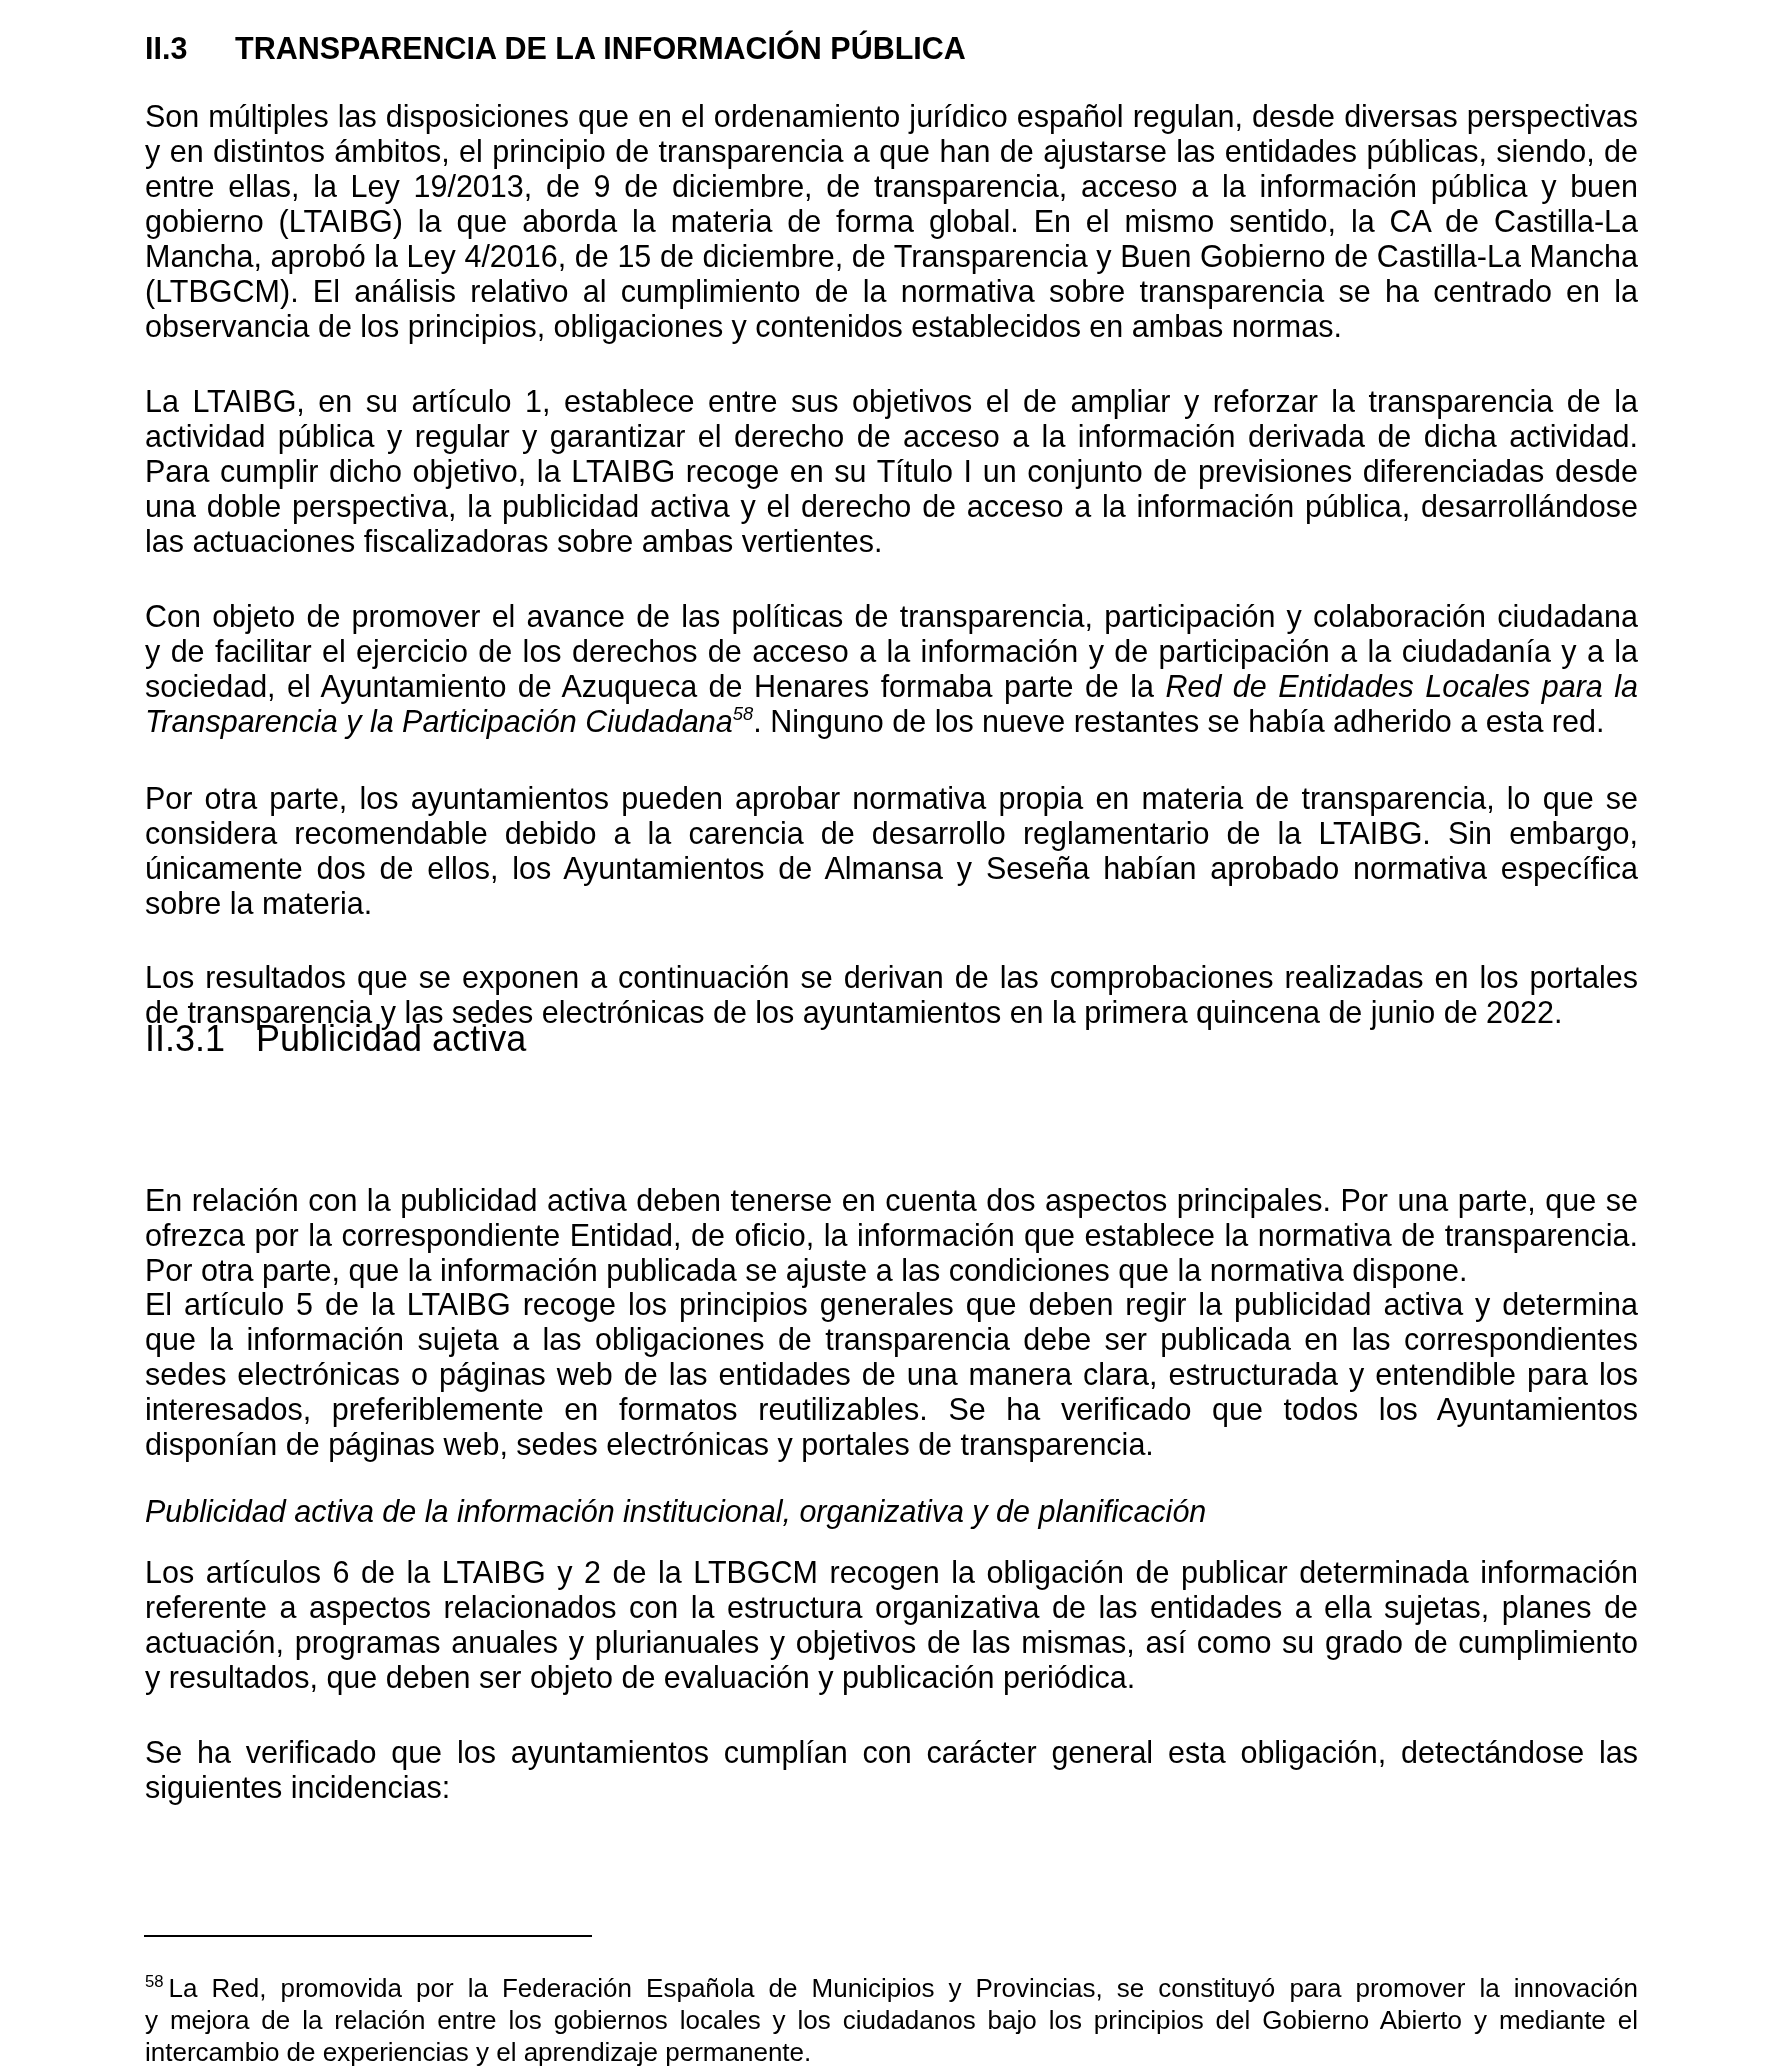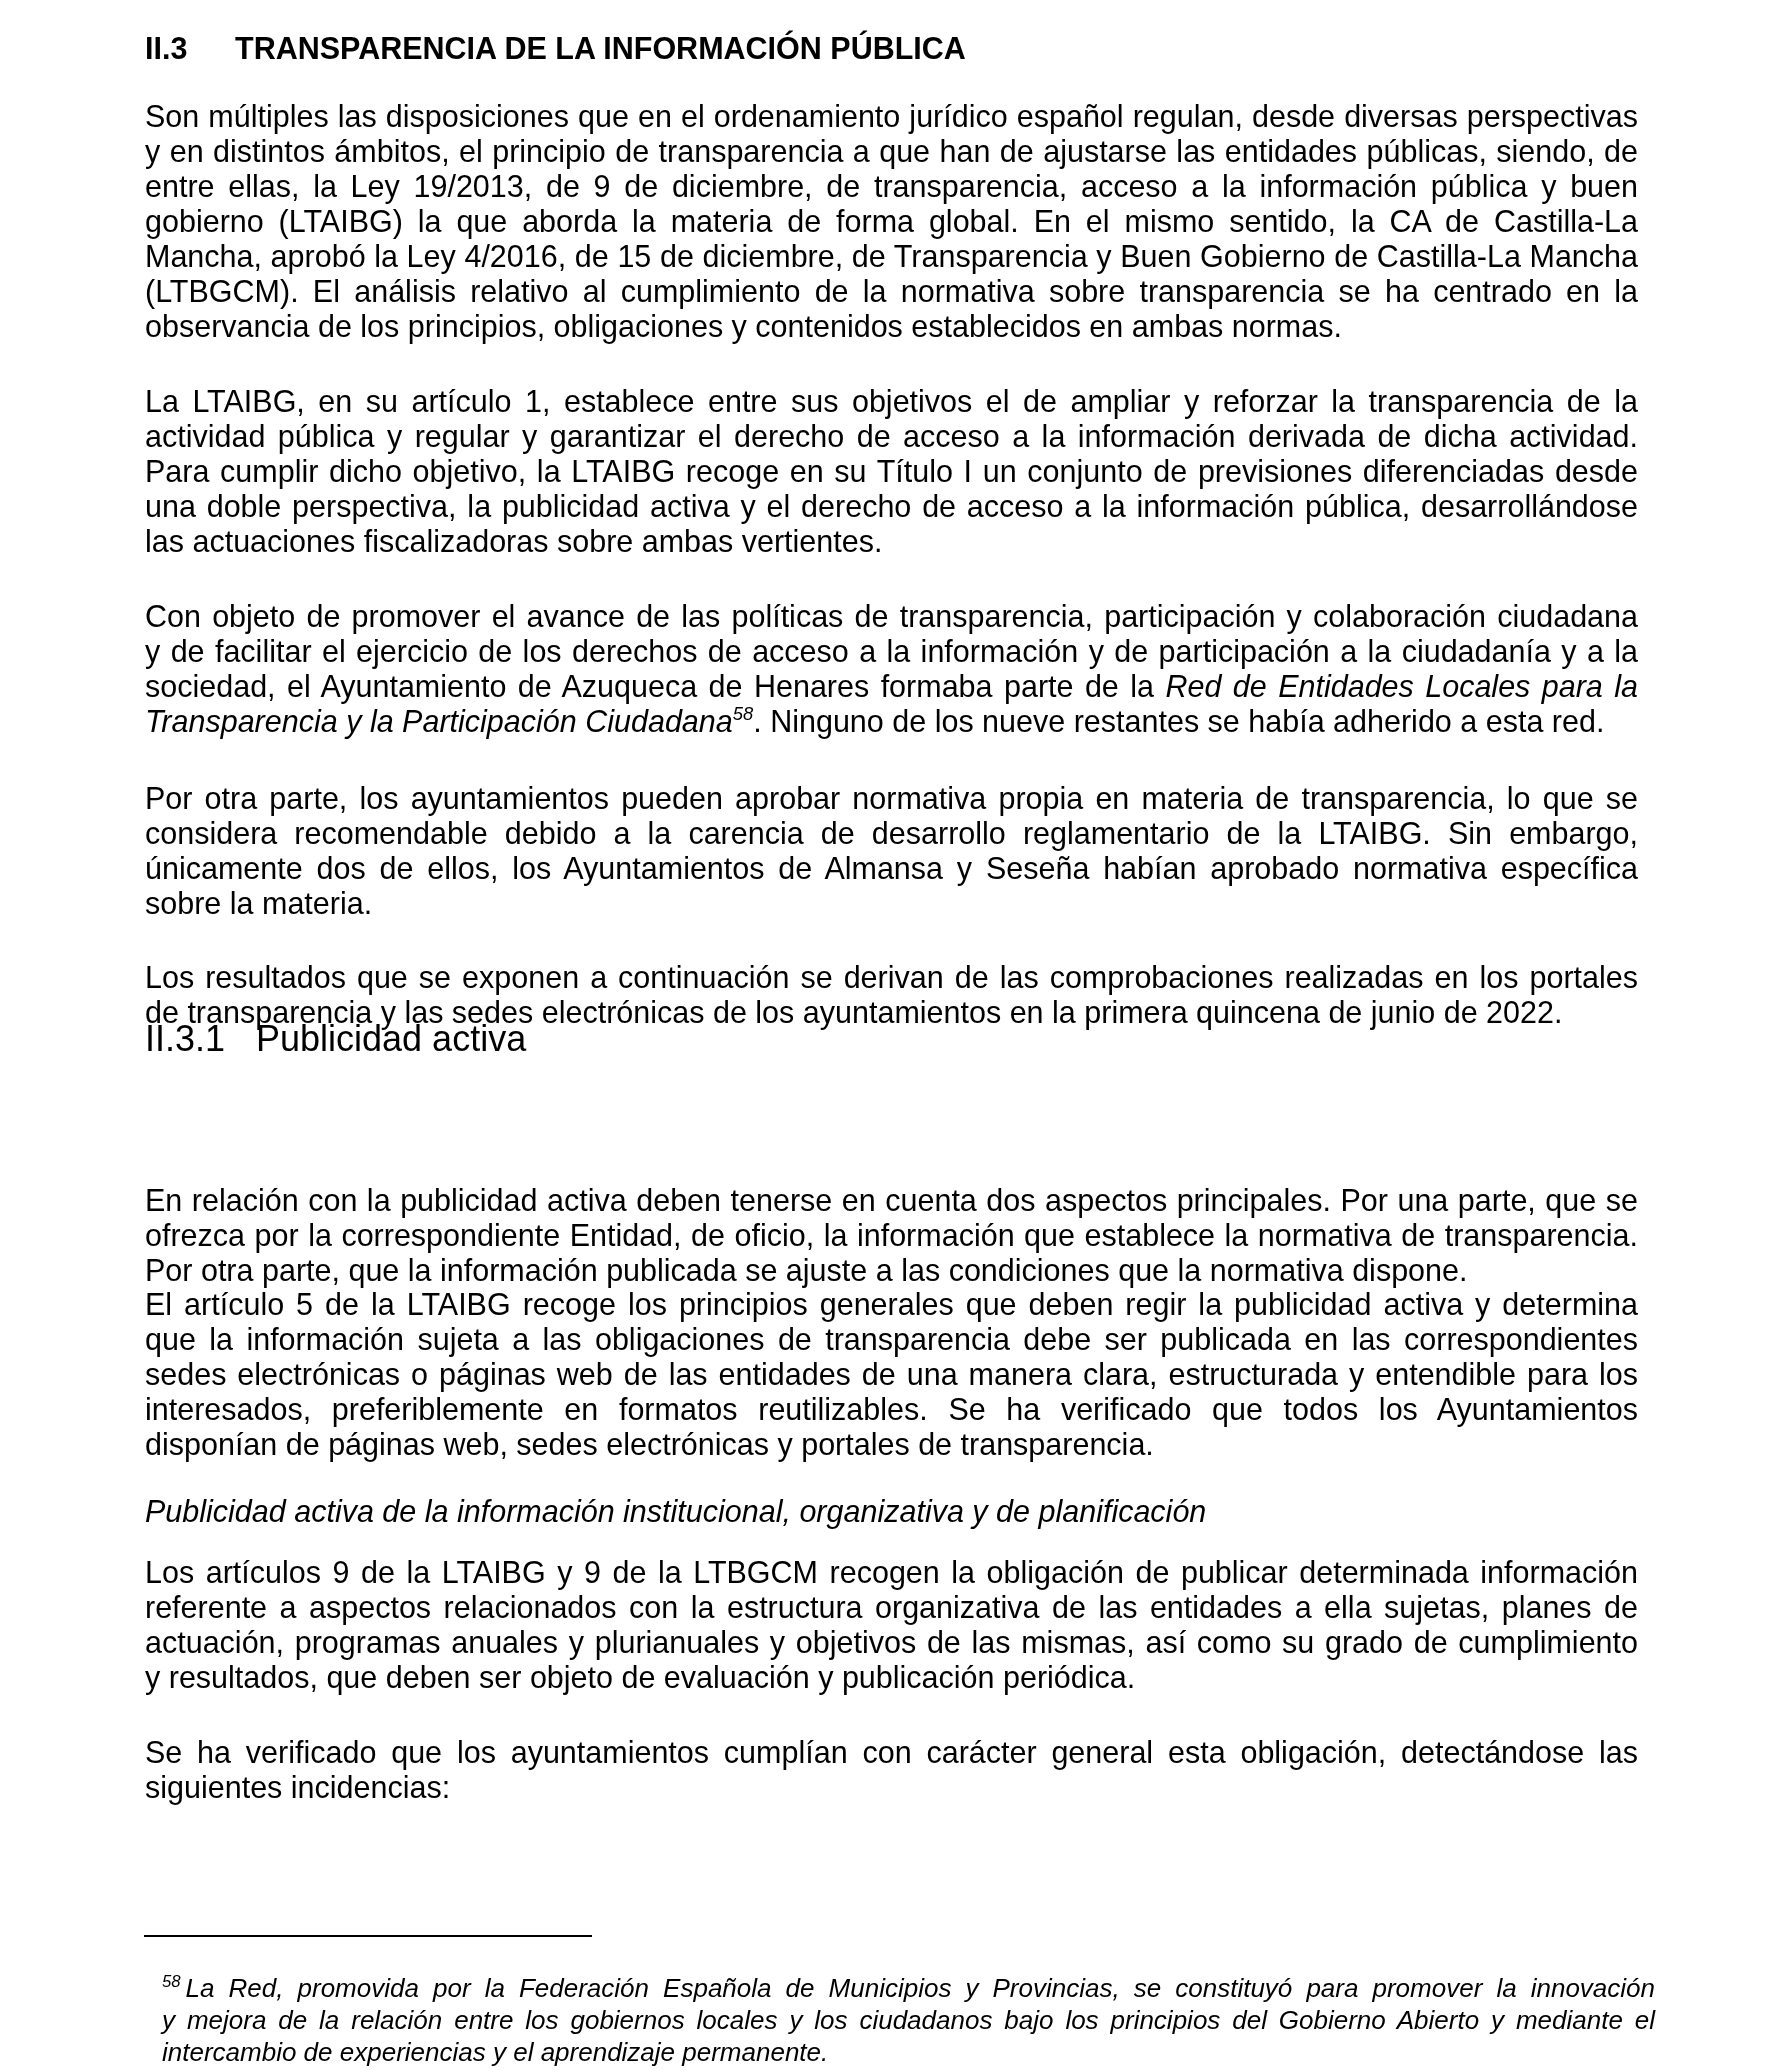--- a/index.html
+++ b/index.html
@@ -15,21 +15,21 @@
   }
   .line.last { text-align: left; text-align-last: left; }
   .it { font-style: italic; margin-top: 30px; }
   sup.fn { font-size: 18.4px; vertical-align: 11.7px; line-height: 0; }
   .h1 { position: absolute; left: 145px; top: 31px; font-size: 30.5px; font-weight: bold; line-height: 35px; white-space: nowrap; }
   .h1 .num { display: inline-block; width: 90px; }
   .h2 { position: absolute; left: 145px; top: 1021px; font-size: 36px; line-height: 35px; white-space: nowrap; }
   .h2 .num { display: inline-block; width: 111px; }
   .h3 { position: absolute; left: 145px; top: 1494px; font-size: 30.5px; line-height: 35px; font-style: italic; white-space: nowrap; }
   .rule { position: absolute; left: 144px; top: 1935px; width: 448px; height: 1.7px; background: #000000; }
-  .footnote { position: absolute; left: 162px; top: 1972px; width: 1493px; font-style: italic; }
+  .footnote { position: absolute; left: 145px; top: 1972px; width: 1493px; }
   .footnote .line { font-size: 26px; line-height: 32px; height: 32px; }
   .footnote sup.fnmark { font-size: 16.7px; vertical-align: 10px; line-height: 0; margin-right: 5px; }
 </style>
 </head>
 <body>
 
 <div class="page">
 
   <div class="h1">
     <span class="num">II.3</span><span>TRANSPARENCIA DE LA INFORMACIÓN PÚBLICA</span>
@@ -86,21 +86,21 @@
     <span class="line">El artículo 5 de la LTAIBG recoge los principios generales que deben regir la publicidad activa y determina</span>
     <span class="line">que la información sujeta a las obligaciones de transparencia debe ser publicada en las correspondientes</span>
     <span class="line">sedes electrónicas o páginas web de las entidades de una manera clara, estructurada y entendible para los</span>
     <span class="line">interesados, preferiblemente en formatos reutilizables. Se ha verificado que todos los Ayuntamientos</span>
     <span class="line last">disponían de páginas web, sedes electrónicas y portales de transparencia.</span>
   </div>
 
   <div class="h3">Publicidad activa de la información institucional, organizativa y de planificación</div>
 
   <div class="block" style="top:1555px;">
-    <span class="line">Los artículos 9 de la LTAIBG y 9 de la LTBGCM recogen la obligación de publicar determinada información</span>
+    <span class="line">Los artículos 6 de la LTAIBG y 2 de la LTBGCM recogen la obligación de publicar determinada información</span>
     <span class="line">referente a aspectos relacionados con la estructura organizativa de las entidades a ella sujetas, planes de</span>
     <span class="line">actuación, programas anuales y plurianuales y objetivos de las mismas, así como su grado de cumplimiento</span>
     <span class="line last">y resultados, que deben ser objeto de evaluación y publicación periódica.</span>
   </div>
 
   <div class="block" style="top:1735px;">
     <span class="line">Se ha verificado que los ayuntamientos cumplían con carácter general esta obligación, detectándose las</span>
     <span class="line last">siguientes incidencias:</span>
   </div>
 

